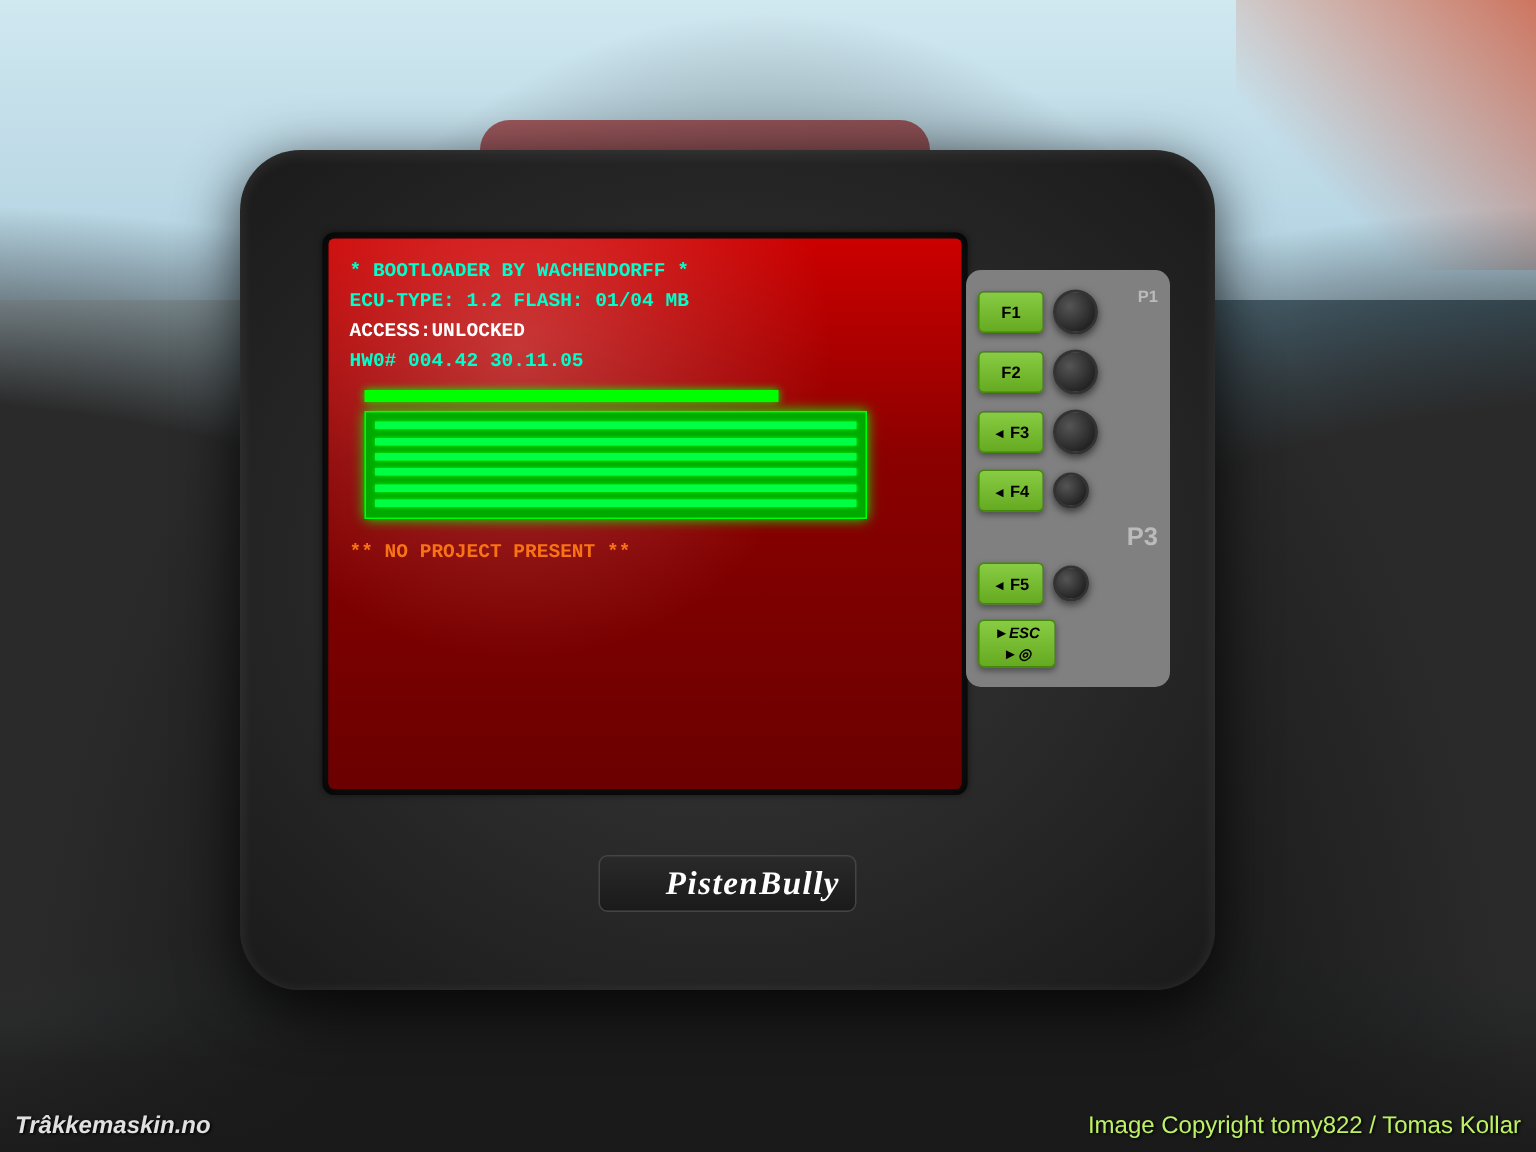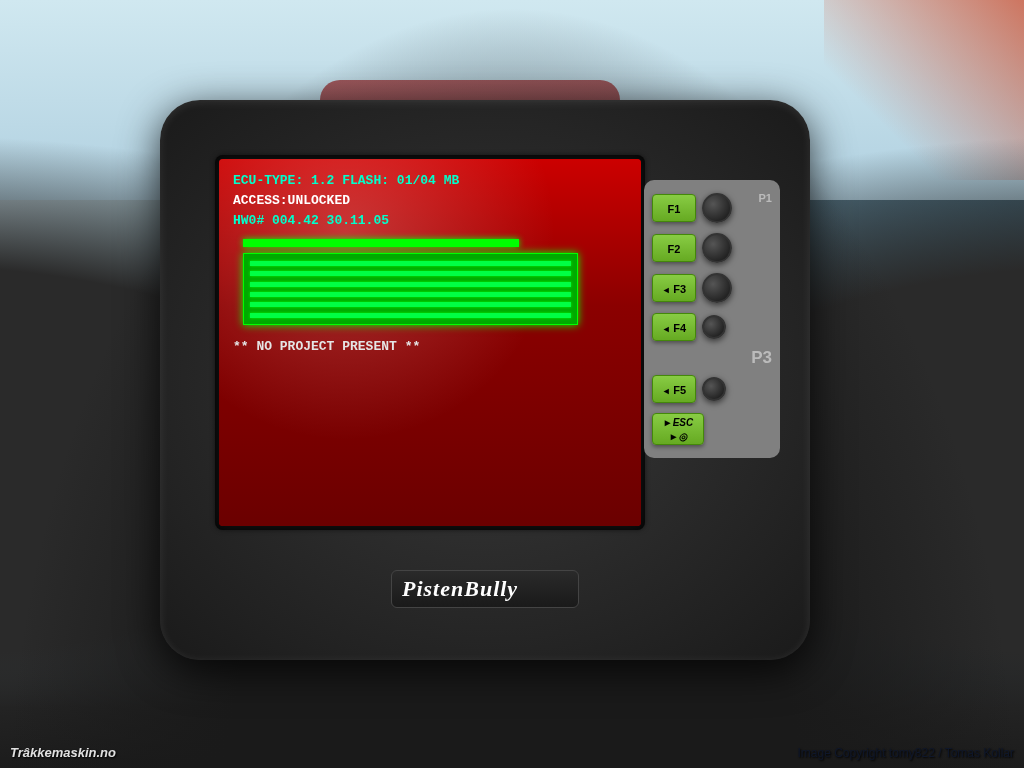--- a/index.html
+++ b/index.html
@@ -123,36 +123,36 @@
     }
 
     .progress-bar-line {
       height: 5px;
       background: #00ff44;
       margin: 1px 6px;
       box-shadow: 0 0 3px #00ff00;
     }
 
     .line-bottom-msg {
-      color: #e5e5e5;
+      color: #f97316;
       margin-top: 12px;
       font-size: 13px;
     }
 
     
     .brand-label {
       position: absolute;
       bottom: 52px;
       left: 50%;
       transform: translateX(-50%);
-      width: 188px;
+      width: 172px;
       background: linear-gradient(180deg, #2a2a2a, #1a1a1a);
       border: 1px solid #444;
       border-radius: 6px;
-      text-align: left;
+      text-align: right;
       padding: 5px 10px;
     }
 
     .brand-text {
       color: #ffffff;
       font-family: Georgia, serif;
       font-style: italic;
       font-size: 22px;
       font-weight: bold;
       letter-spacing: 1px;
@@ -245,33 +245,33 @@
       font-weight: bold;
       text-align: right;
     }
 
     
     .bottom-left {
       position: absolute;
       bottom: 8px;
       left: 10px;
       color: #e0e0e0;
-      font-size: 13px;
+      font-size: 16px;
       font-style: italic;
       font-weight: bold;
       text-shadow: 1px 1px 2px #000;
       text-align: center;
     }
 
     .bottom-right {
       position: absolute;
       bottom: 8px;
       right: 10px;
-      color: #0f172a;
-      font-size: 12px;
+      color: #bef264;
+      font-size: 16px;
       text-shadow: 1px 1px 2px #000;
     }
 
     
     .bg-sky {
       position: absolute;
       top: 0; left: 0; right: 0;
       height: 200px;
       background: linear-gradient(180deg, #d0e8f0 0%, #b0d0e0 100%);
     }
@@ -312,20 +312,21 @@
 <div class="bg-red-object"></div>
 <div class="top-right-color"></div>
 <div class="bg-dark-bottom"></div>
 <div class="cab-interior"></div>
 
 <div class="dashboard-unit">
 
   <div class="screen-bezel">
     <div class="lcd-screen">
       <div class="screen-content">
+        <div class="line-cyan">* BOOTLOADER BY WACHENDORFF *</div>
         <div class="line-cyan">ECU-TYPE: 1.2    FLASH: 01/04 MB</div>
         <div class="line-white">ACCESS:UNLOCKED</div>
         <div class="line-cyan">HW0#  004.42  30.11.05</div>
 
         <div class="progress-area">
           <div class="progress-bar-top"></div>
           <div class="progress-bar-group">
             <div class="progress-bar-line"></div>
             <div class="progress-bar-line"></div>
             <div class="progress-bar-line"></div>

